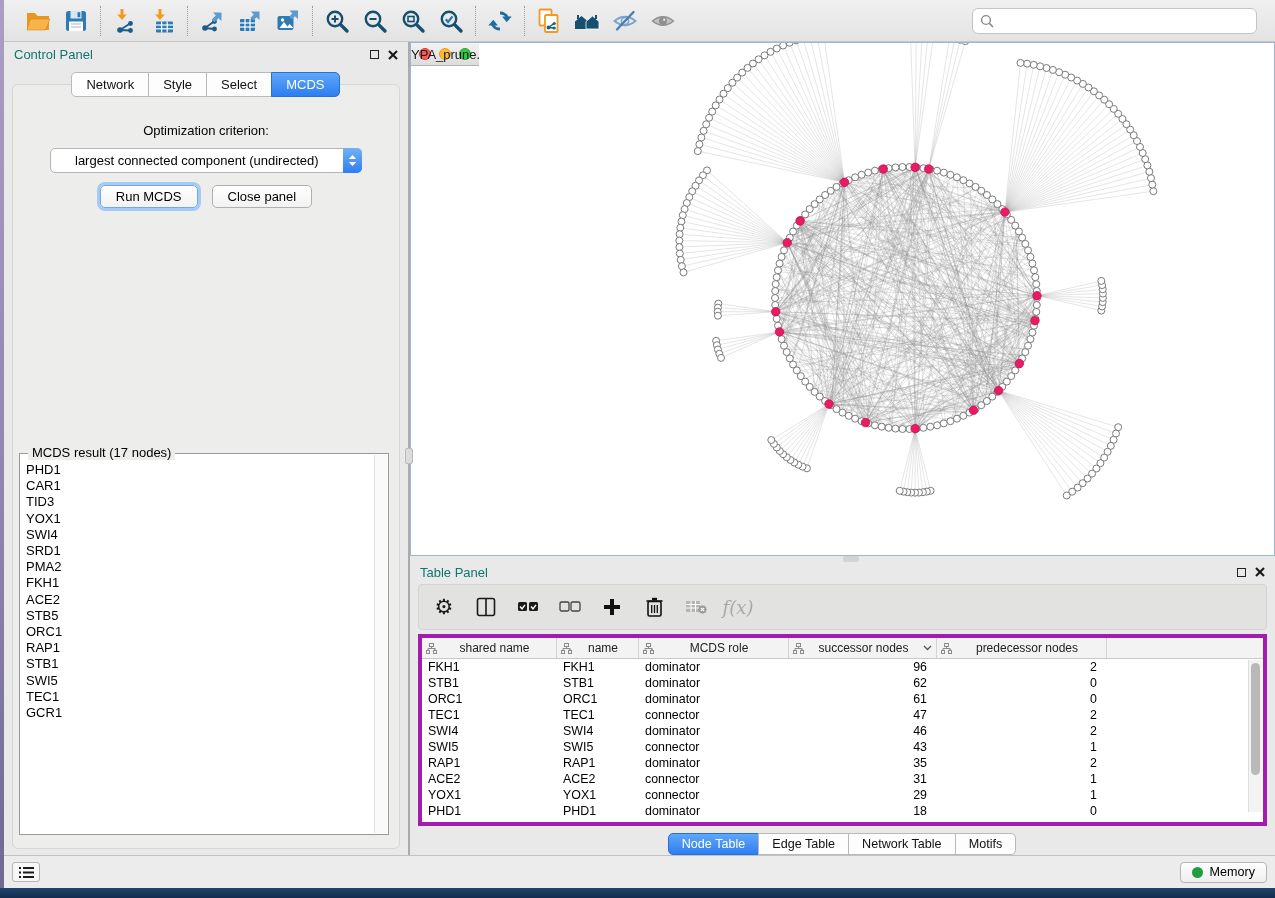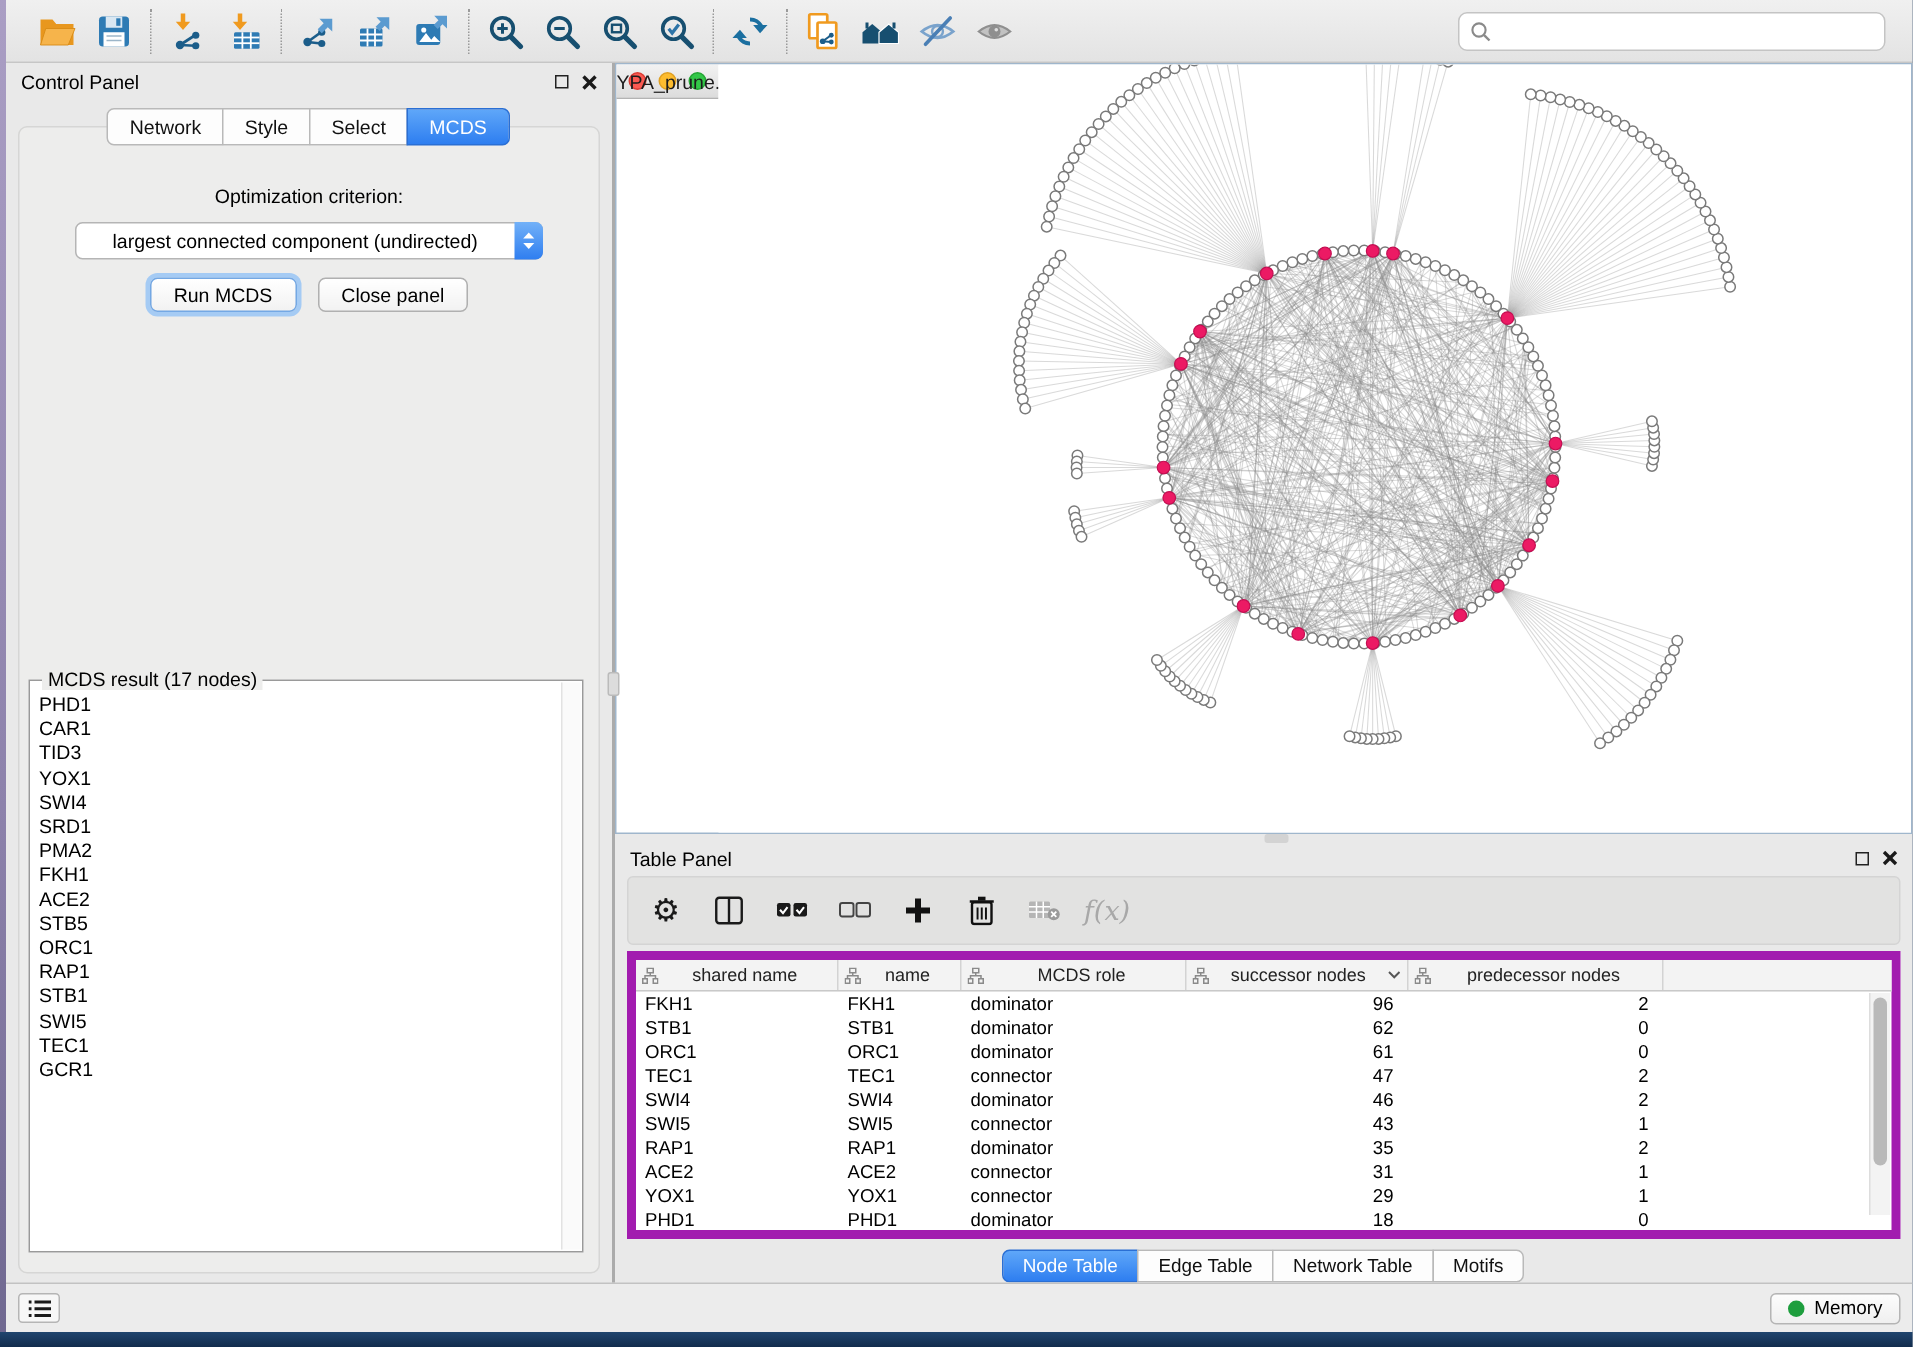--- a/index.html
+++ b/index.html
@@ -28,21 +28,21 @@
   .searchbox svg { flex:0 0 14px; }
   .searchbox input { border:none; outline:none; flex:1; font-size:13px; margin-left:5px;
     font-family:"Liberation Sans",sans-serif; background:transparent; }
 
   
   .main { flex:1; display:flex; min-height:0; }
 
   
   .cpanel { width:404px; flex:0 0 404px; display:flex; flex-direction:column; background:#e9e9e9; }
   .panel-titlebar { height:25px; display:flex; align-items:center; padding:0 10px;
-    font-size:13px; color:#000000; }
+    font-size:13px; color:#0f766e; }
   .panel-titlebar .ptitle { flex:1; }
   .win-mini-icons { display:flex; gap:9px; align-items:center; }
   .float-icon { width:9px; height:9px; border:1.6px solid #222; display:inline-block; cursor:pointer; }
   .close-x { cursor:pointer; display:inline-block; }
 
   .cp-tabs { display:flex; justify-content:center; margin-top:5px; position:relative; z-index:2; }
   .cp-tab { font-size:13px; padding:4px 14px; background:#fdfdfd; border:1px solid #b9b9b9;
     margin-left:-1px; cursor:pointer; color:#111; }
   .cp-tab:first-child { border-top-left-radius:5px; border-bottom-left-radius:5px; }
   .cp-tab:last-child { border-top-right-radius:5px; border-bottom-right-radius:5px; }
@@ -103,21 +103,21 @@
   .tpanel { flex:1; display:flex; flex-direction:column; background:#e9e9e9; min-height:0; }
   .tp-toolbar { height:46px; flex:0 0 46px; margin:2px 8px 0 8px; background:#e2e2e1;
     border:1px solid #d4d4d4; border-radius:4px; display:flex; align-items:center;
     gap:20px; padding:0 14px; }
   .tp-icon { width:22px; height:22px; display:flex; align-items:center; justify-content:center; cursor:pointer; }
   .tp-icon.disabled { cursor:default; }
   .fx-label { font-family:"DejaVu Serif","Liberation Serif",serif; font-style:italic;
     font-size:18px; color:#a8a8a8; }
   .gear-glyph { font-size:21px; color:#1a1a1a; line-height:1; font-family:"DejaVu Sans",sans-serif; }
 
-  .tablewrap { margin:4px 8px 0 8px; background:#fff; border:6px solid #a21caf;
+  .tablewrap { margin:4px 8px 0 8px; background:#fff; border:4px solid #a21caf;
     height:192px; flex:0 0 192px; display:flex; flex-direction:column; position:relative; }
   .thead { display:flex; height:21px; flex:0 0 21px; background:#f3f3f3;
     border-bottom:1px solid #c9c9c9; }
   .th { display:flex; align-items:center; font-size:12px; color:#222;
     border-right:1px solid #d3d3d3; padding:0 4px; cursor:pointer; }
   .th .thlabel { flex:1; text-align:center; padding:0 2px; }
   .tbody { flex:1; overflow:hidden; position:relative; }
   .trow { display:flex; height:16px; line-height:16px; font-size:12.4px; color:#000; }
   .td { padding:0 6px; white-space:nowrap; overflow:hidden; }
   .td.num { text-align:right; padding-right:10px; }

